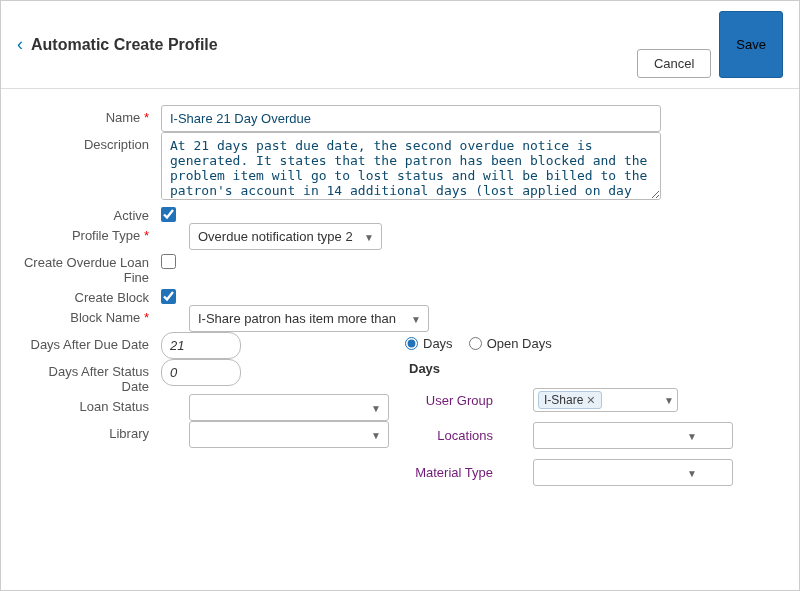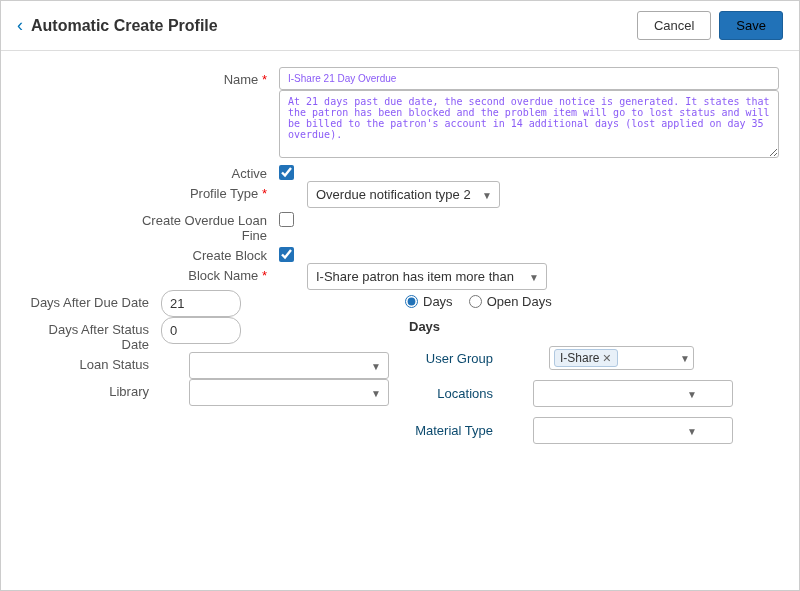--- a/index.html
+++ b/index.html
@@ -44,38 +44,38 @@
       gap: 8px;
     }
     .btn-cancel {
       padding: 6px 16px;
       background: #fff;
       border: 1px solid #aaa;
       border-radius: 3px;
       cursor: pointer;
       font-size: 13px;
       color: #333;
+      margin-top: 38px;
     }
     .btn-save {
       padding: 6px 16px;
       background: #2172b8;
       border: 1px solid #1a5f9a;
       border-radius: 3px;
       cursor: pointer;
       font-size: 13px;
       color: #000000;
     }
     
     .form-body {
       padding: 16px 20px;
     }
     .form-row {
       display: flex;
       align-items: flex-start;
-      justify-content: flex-end;
     }
     .form-label {
       width: 140px;
       min-width: 140px;
       text-align: right;
       padding-right: 12px;
       padding-top: 5px;
       font-size: 13px;
       color: #555;
     }
@@ -84,22 +84,22 @@
     }
     .form-control {
       flex: 1;
       max-width: 500px;
     }
     .input-text {
       width: 100%;
       padding: 5px 8px;
       border: 1px solid #bbb;
       border-radius: 3px;
-      font-size: 10px;
-      color: #8b5cf6;
+      font-size: 13px;
+      color: #0c4a6e;
       background: #fff;
     }
     textarea.input-text {
       height: 68px;
       resize: vertical;
     }
     .checkbox-wrap {
       display: flex;
       align-items: center;
       padding-top: 4px;
@@ -195,38 +195,39 @@
       display: flex;
       align-items: center;
       margin-bottom: 10px;
     }
     .right-label {
       width: 100px;
       min-width: 100px;
       text-align: right;
       padding-right: 12px;
       font-size: 13px;
-      color: #0c4a6e;
+      color: #701a75;
     }
     .right-control {
       flex: 1;
     }
     .days-label {
       font-weight: bold;
       font-size: 13px;
       margin-bottom: 6px;
       padding-left: 4px;
     }
     .input-short {
       width: 80px;
       padding: 5px 8px;
       border: 1px solid #bbb;
       border-radius: 12px;
       font-size: 13px;
       color: #333;
+      font-style: italic;
     }
     .select-profile {
       width: 200px;
     }
   </style>
 </head>
 <body>
 
 <div class="page-container">
 
@@ -247,20 +248,21 @@
       <div class="form-label">
         <span>Name</span>
         <span class="required"> *</span>
       </div>
       <div class="form-control">
         <input type="text" class="input-text" value="I-Share 21 Day Overdue" style="">
       </div>
     </div>
 
     <div class="form-row">
+      <div class="form-label">Description</div>
       <div class="form-control">
         <textarea class="input-text" style="">At 21 days past due date, the second overdue notice is generated. It states that the patron has been blocked and the problem item will go to lost status and will be billed to the patron's account in 14 additional days (lost applied on day 35 overdue).</textarea>
       </div>
     </div>
 
     <div class="form-row">
       <div class="form-label">Active</div>
       <div class="form-control checkbox-wrap">
         <input type="checkbox" checked="" style="">
       </div>
@@ -376,21 +378,21 @@
           </div>
         </div>
 
         <div class="right-form-row" style="margin-bottom:6px; margin-top:2px;">
           <div class="days-label">Days</div>
         </div>
 
         <div class="right-form-row">
           <div class="right-label">User Group</div>
           <div class="right-control">
-            <div class="select-wrap" style="width:173px;margin-left:16px;">
+            <div class="select-wrap" style="width:173px;">
               <div class="tag-input">
                 <span class="tag">
                   <span>I-Share</span>
                   <span class="tag-remove">✕</span>
                 </span>
               </div>
               <span class="select-arrow" style="right:4px; top:50%; position:absolute; transform:translateY(-50%); pointer-events:none; color:#666; font-size:10px;">▼</span>
             </div>
           </div>
         </div>

